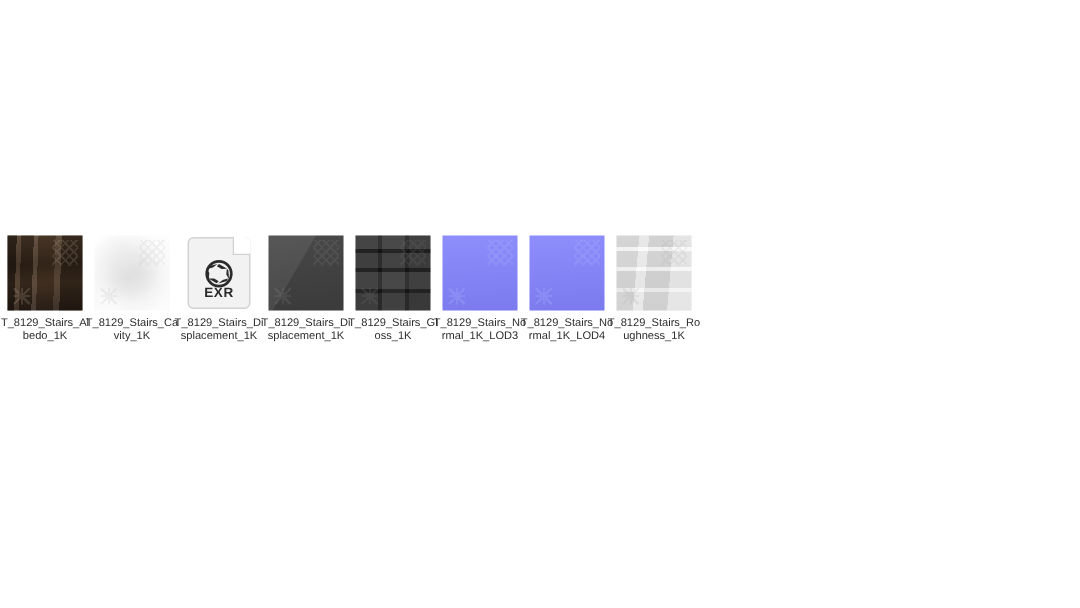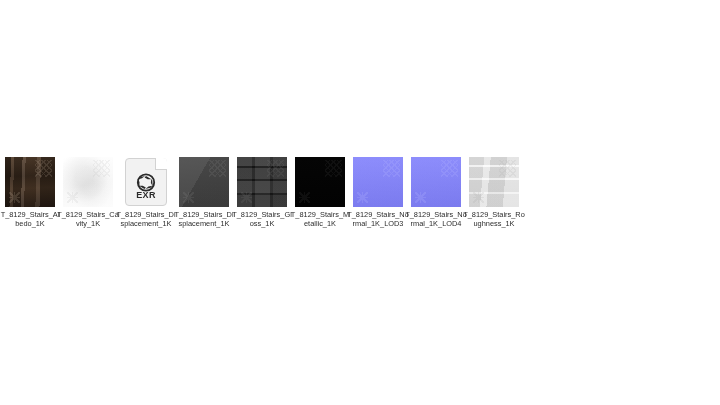--- a/index.html
+++ b/index.html
@@ -221,26 +221,20 @@
       </div>
       <div class="file-label">T_8129_Stairs_Displacement_1K</div>
     </div>
     <div class="file-item">
       <div class="thumb tex-gloss">
         <div class="wm"></div>
       </div>
       <div class="file-label">T_8129_Stairs_Gloss_1K</div>
     </div>
     <div class="file-item">
-      <div class="thumb tex-metallic">
-        <div class="wm"></div>
-      </div>
-      <div class="file-label">T_8129_Stairs_Metallic_1K</div>
-    </div>
-    <div class="file-item">
       <div class="thumb tex-normal">
         <div class="wm"></div>
       </div>
       <div class="file-label">T_8129_Stairs_Normal_1K_LOD3</div>
     </div>
     <div class="file-item">
       <div class="thumb tex-normal">
         <div class="wm"></div>
       </div>
       <div class="file-label">T_8129_Stairs_Normal_1K_LOD4</div>

